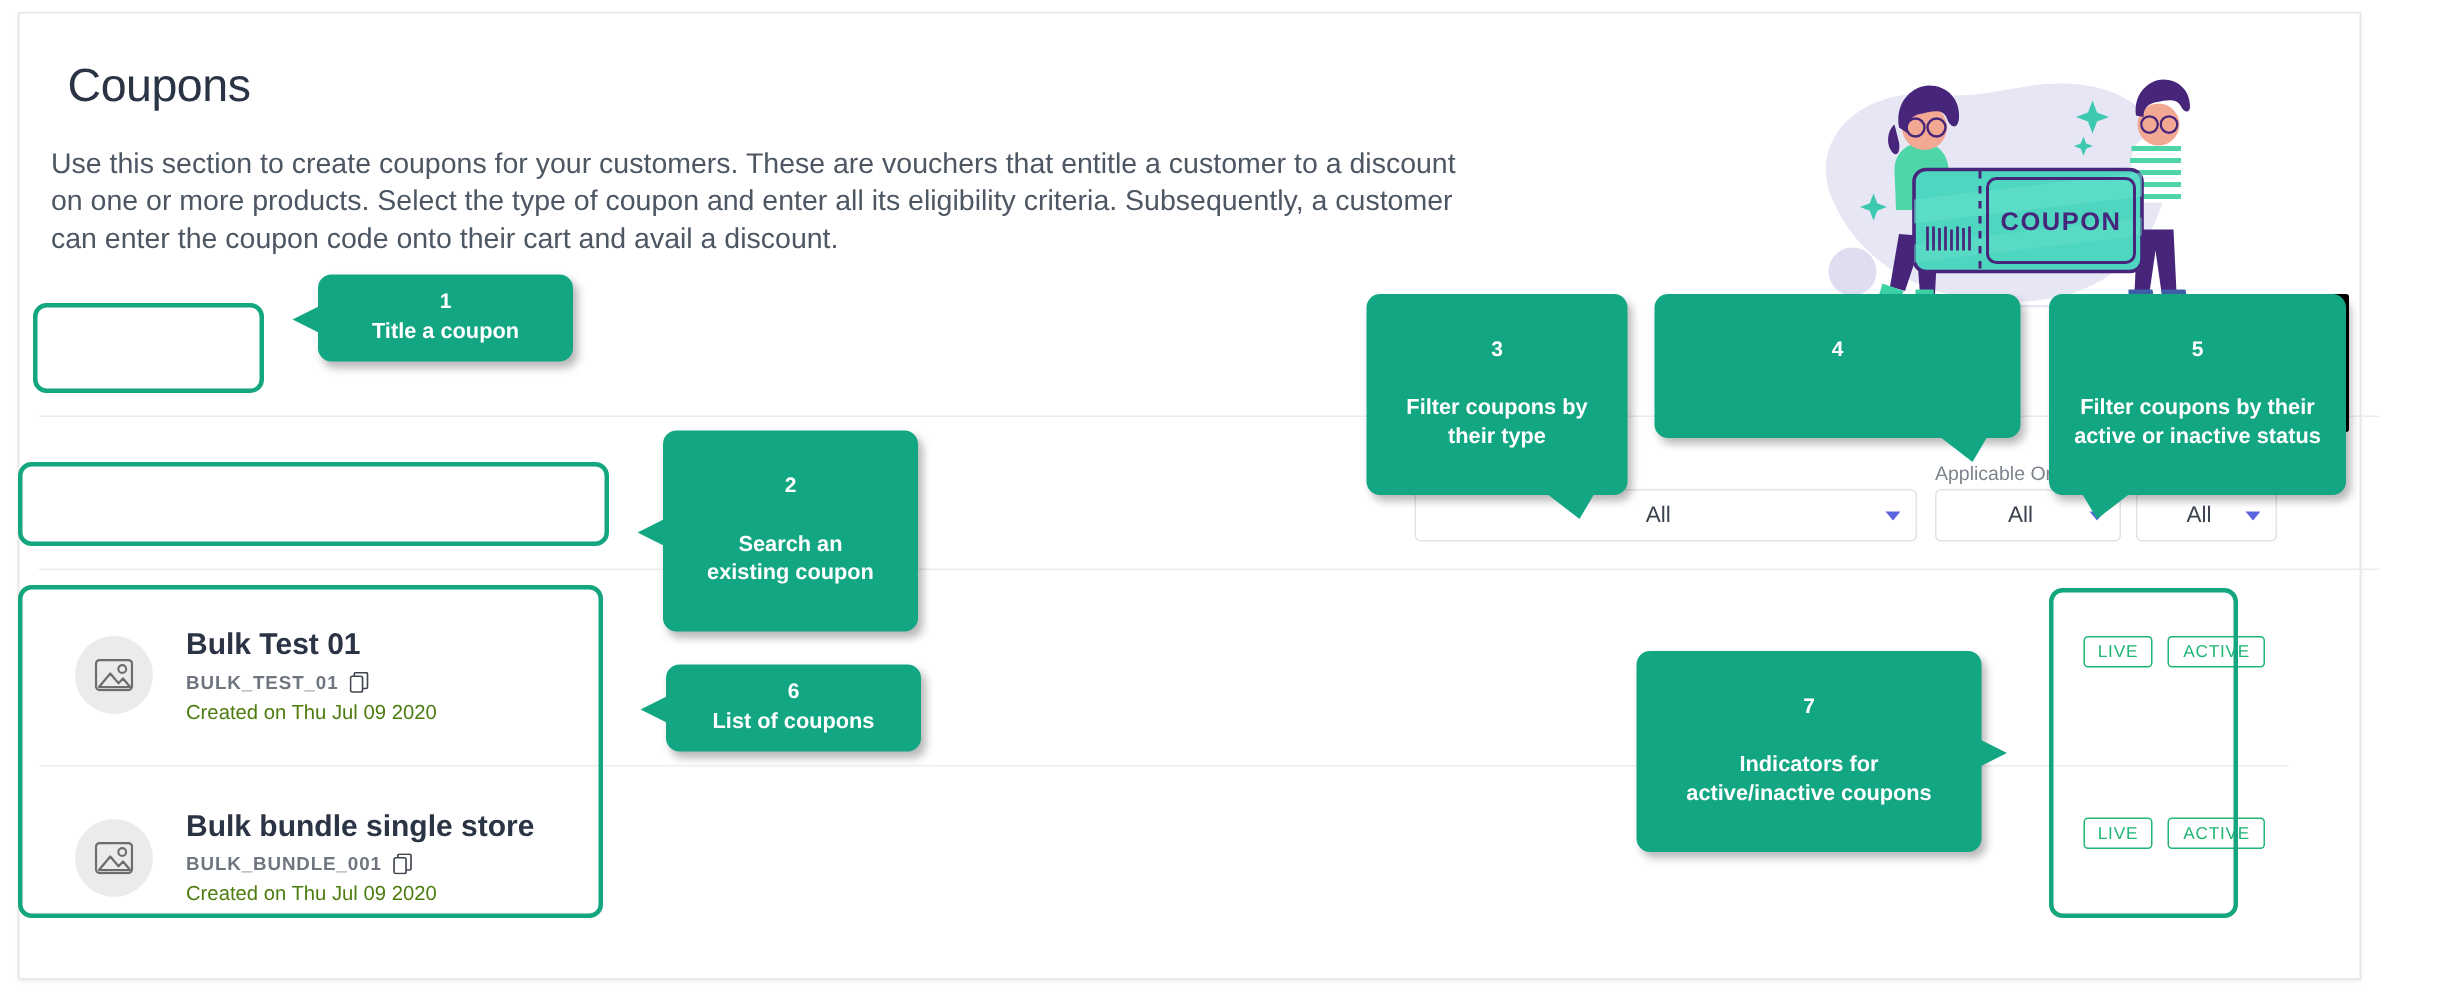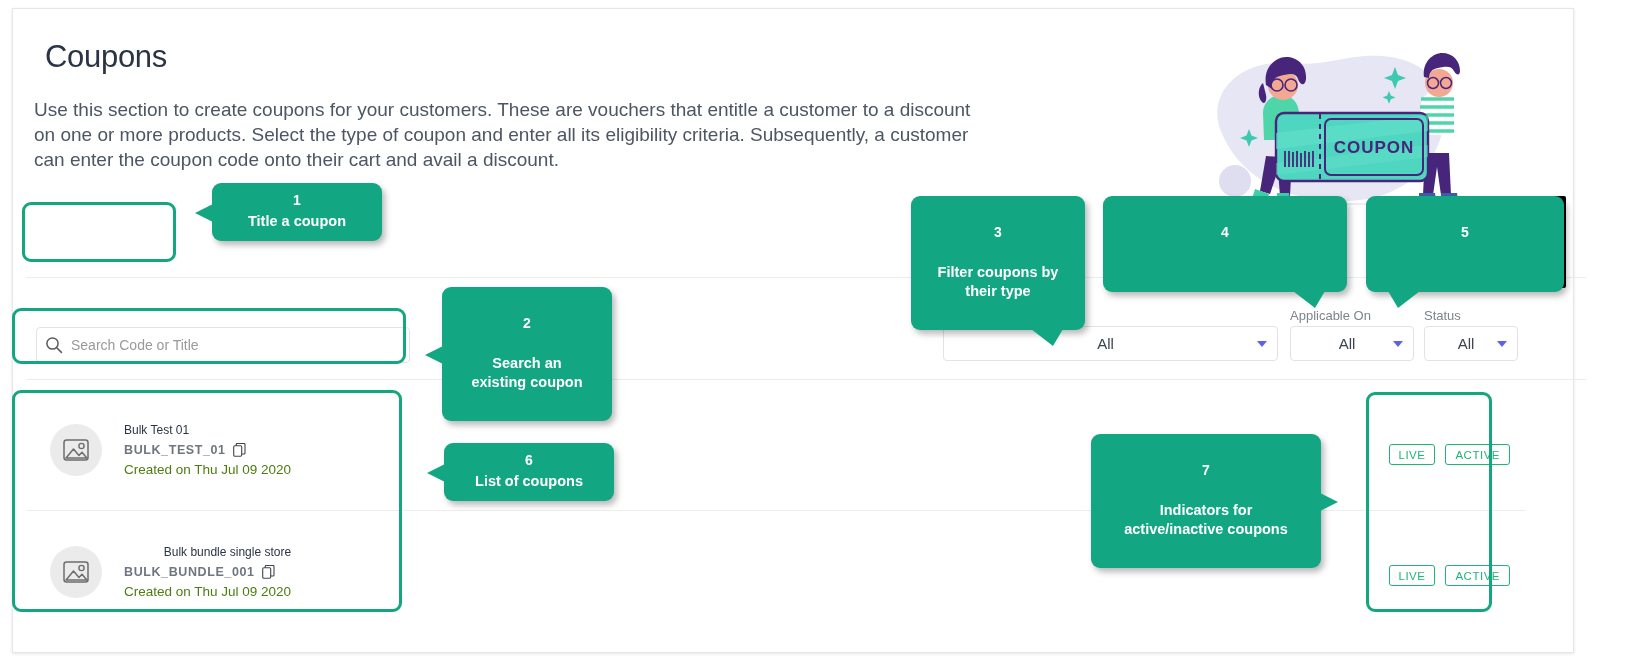--- a/index.html
+++ b/index.html
@@ -148,34 +148,34 @@
     width: 1500px;
   }
   .coupon-row {
     position: relative;
     height: 121px;
     border-bottom: 1px solid #ededed;
     display: flex;
     align-items: center;
     padding-left: 24px;
   }
-  .coupon-row:last-child { border-bottom: none; text-align: right; }
+  .coupon-row:last-child { border-bottom: none; }
   .thumb {
     width: 52px; height: 52px;
     border-radius: 50%;
     background: #ebebeb;
     display: flex;
     align-items: center;
     justify-content: center;
     flex: 0 0 52px;
   }
   .coupon-info { margin-left: 22px; }
   .coupon-title {
-    font-size: 12px;
-    font-weight: normal;
+    font-size: 20px;
+    font-weight: bold;
     color: #2b3445;
     margin-bottom: 6px;
   }
   .coupon-code-line {
     display: flex;
     align-items: center;
     font-size: 12.5px;
     font-weight: bold;
     letter-spacing: .6px;
     color: #6f7680;
@@ -194,21 +194,20 @@
     gap: 10px;
   }
   .badge {
     border: 1px solid #1fb574;
     color: #1fb574;
     border-radius: 3px;
     font-size: 11.5px;
     letter-spacing: .5px;
     padding: 4px 9px 3px;
     background: #fff;
-    margin-top: 20px;
   }
 
   
   .hl {
     position: absolute;
     border: 3px solid #14a67e;
     border-radius: 9px;
     pointer-events: none;
   }
 
@@ -343,29 +342,20 @@
             <line x1="150" y1="110" x2="150" y2="126"></line>
           </g>
         </g>
         <line x1="82" y1="163" x2="272" y2="163" stroke="#e6e6f0" stroke-width="1.5"></line>
       </svg>
     </div>
 
 
     <div class="hr-1"></div>
 
-    <div class="search-wrap">
-      <span class="search-icon">
-        <svg viewBox="0 0 18 18" width="18" height="18">
-          <circle cx="7.5" cy="7.5" r="5.6" fill="none" stroke="#5a5a5a" stroke-width="1.5"></circle>
-          <line x1="11.7" y1="11.7" x2="16.4" y2="16.4" stroke="#5a5a5a" stroke-width="1.5" stroke-linecap="round"></line>
-        </svg>
-      </span>
-      <input class="search-input" type="text" placeholder="Search Code or Title" style="">
-    </div>
 
     <div class="filter" id="f-type">
       <div class="filter-label">Type</div>
       <div class="filter-box">
         <span class="filter-value">All</span>
         <span class="caret"></span>
       </div>
     </div>
 
     <div class="filter" id="f-applic">
@@ -471,20 +461,22 @@
   </div>
 
   <div class="callout" style="left:1103px; top:196px; width:244px; white-space:pre-line;">
     <span class="num">4</span>
     <span class="tail tail-down-right"></span>
   </div>
 
   <div class="callout-black-edge" style="left:1552px; top:196px; width:14px; height:92px;"></div>
   <div class="callout" style="left:1366px; top:196px; width:198px; white-space:pre-line;">
     <span class="num">5</span>
+    <span>Filter coupons by their
+active or inactive status</span>
     <span class="tail tail-down-left"></span>
   </div>
 
   <div class="callout" style="left:444px; top:443px; width:170px;">
     <span class="num">6</span>
     <span>List of coupons</span>
     <span class="tail tail-left"></span>
   </div>
 
   <div class="callout" style="left:1091px; top:434px; width:230px; white-space:pre-line;">

